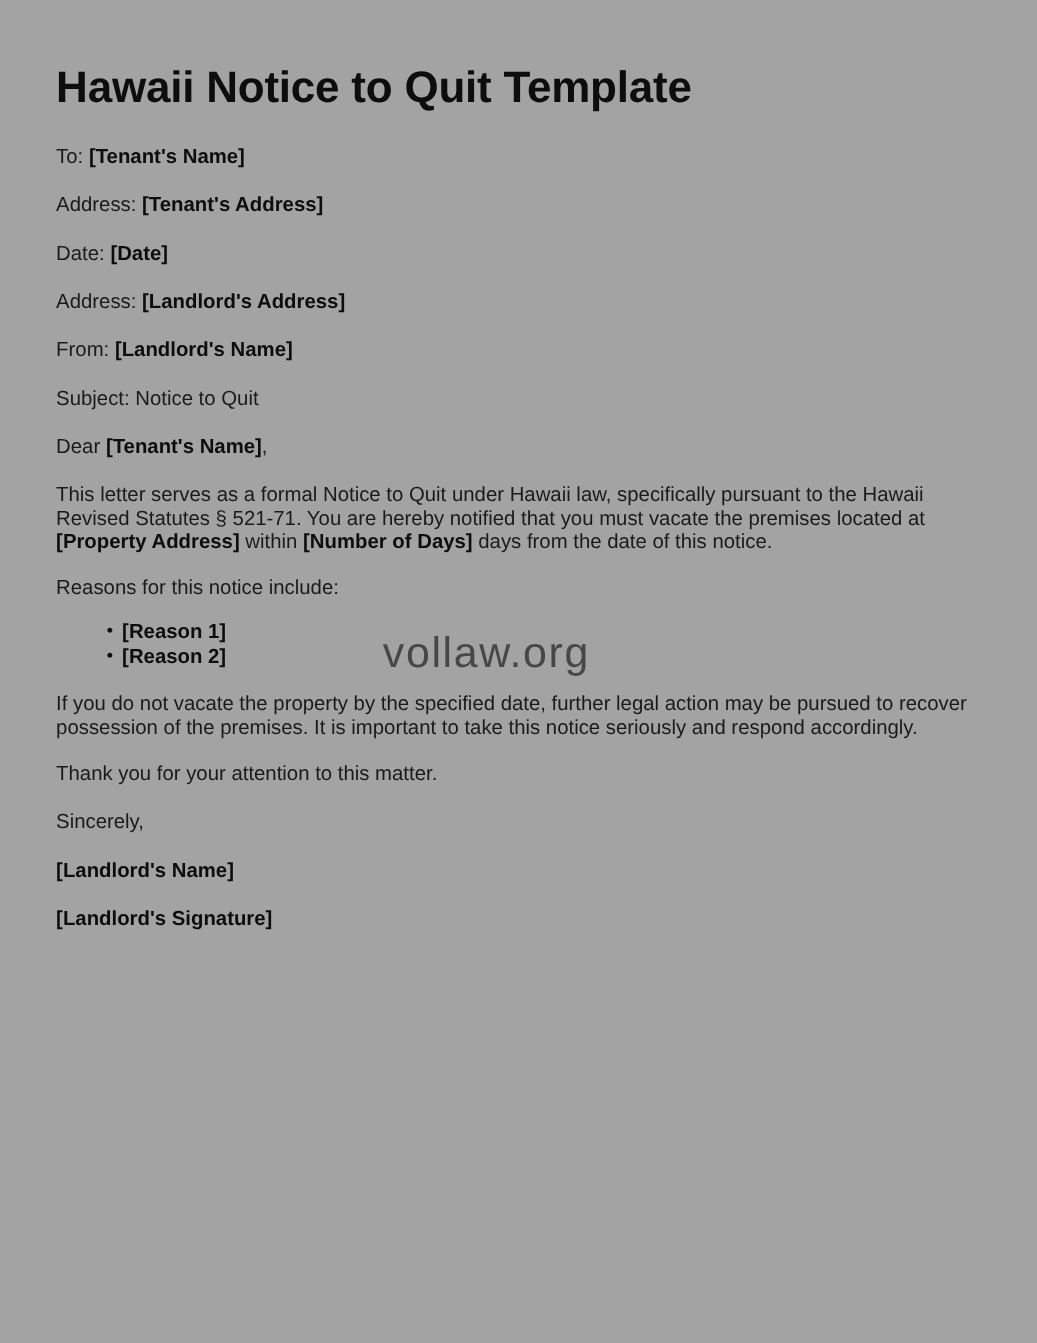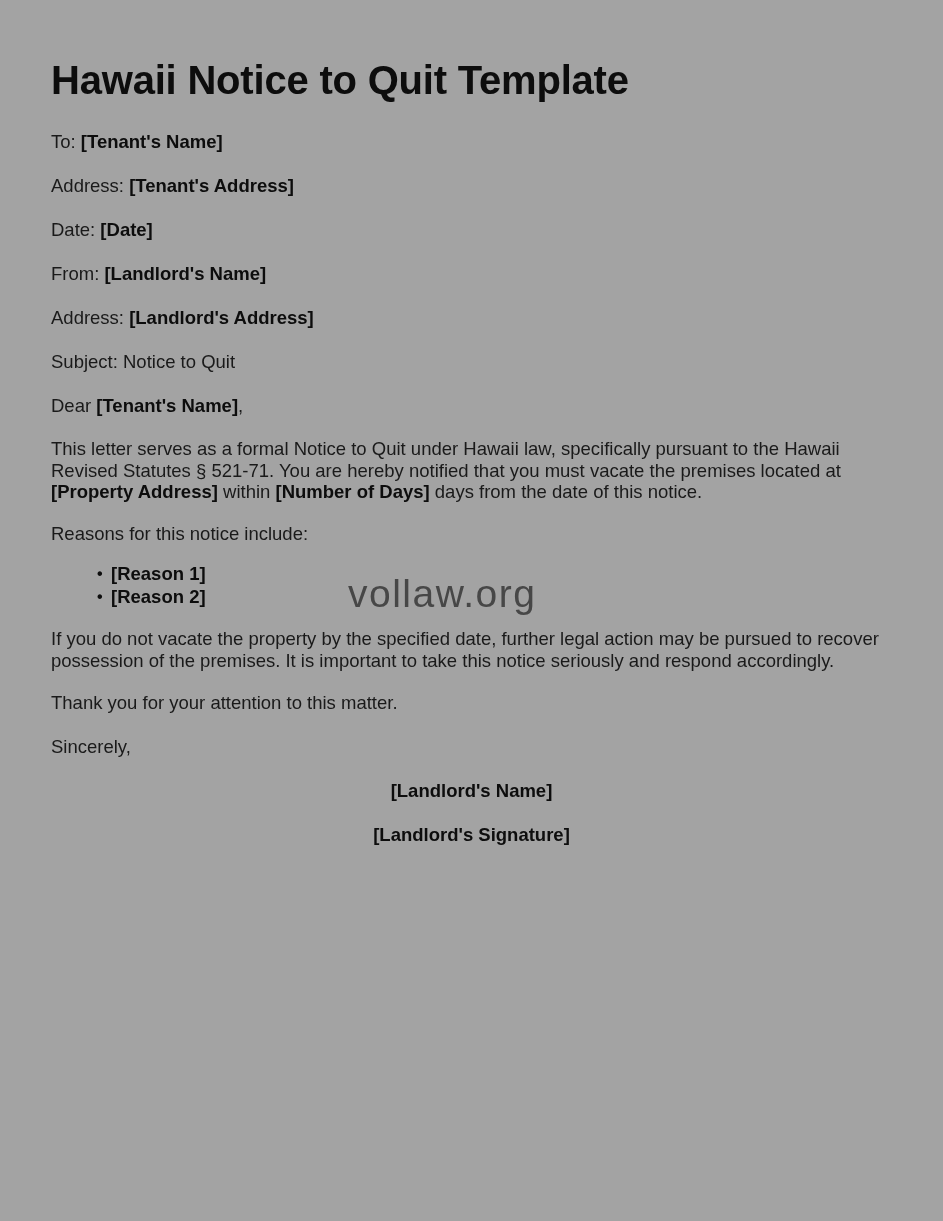--- a/index.html
+++ b/index.html
@@ -41,21 +41,20 @@
     margin: 0 0 20px 0;
     color: #1a1a1a;
   }
 
   .field-line b,
   .para b,
   .bullet-item,
   .sig-line {
     font-weight: bold;
     color: #0d0d0d;
-    text-align: center;
   }
 
   .para {
     font-size: 18.5px;
     line-height: 21.5px;
     margin: 0 0 20px 0;
     color: #1a1a1a;
     max-width: 838px;
   }
 
@@ -125,27 +124,27 @@
     <span>Address:</span>
     <b>[Tenant's Address]</b>
   </p>
 
   <p class="field-line">
     <span>Date:</span>
     <b>[Date]</b>
   </p>
 
   <p class="field-line">
-    <span>From:</span>
-    <b>[Landlord's Name]</b>
+    <span>Address:</span>
+    <b>[Landlord's Address]</b>
   </p>
 
   <p class="field-line">
-    <span>Address:</span>
-    <b>[Landlord's Address]</b>
+    <span>From:</span>
+    <b>[Landlord's Name]</b>
   </p>
 
   <p class="field-line">Subject: Notice to Quit</p>
 
   <p class="field-line">
     <span>Dear </span><b>[Tenant's Name]</b><span>,</span>
   </p>
 
   <p class="para">
     <span>This letter serves as a formal Notice to Quit under Hawaii law, specifically pursuant to the Hawaii Revised Statutes § 521-71. You are hereby notified that you must vacate the premises located at </span><b>[Property Address]</b><span> within </span><b>[Number of Days]</b><span> days from the date of this notice.</span>

